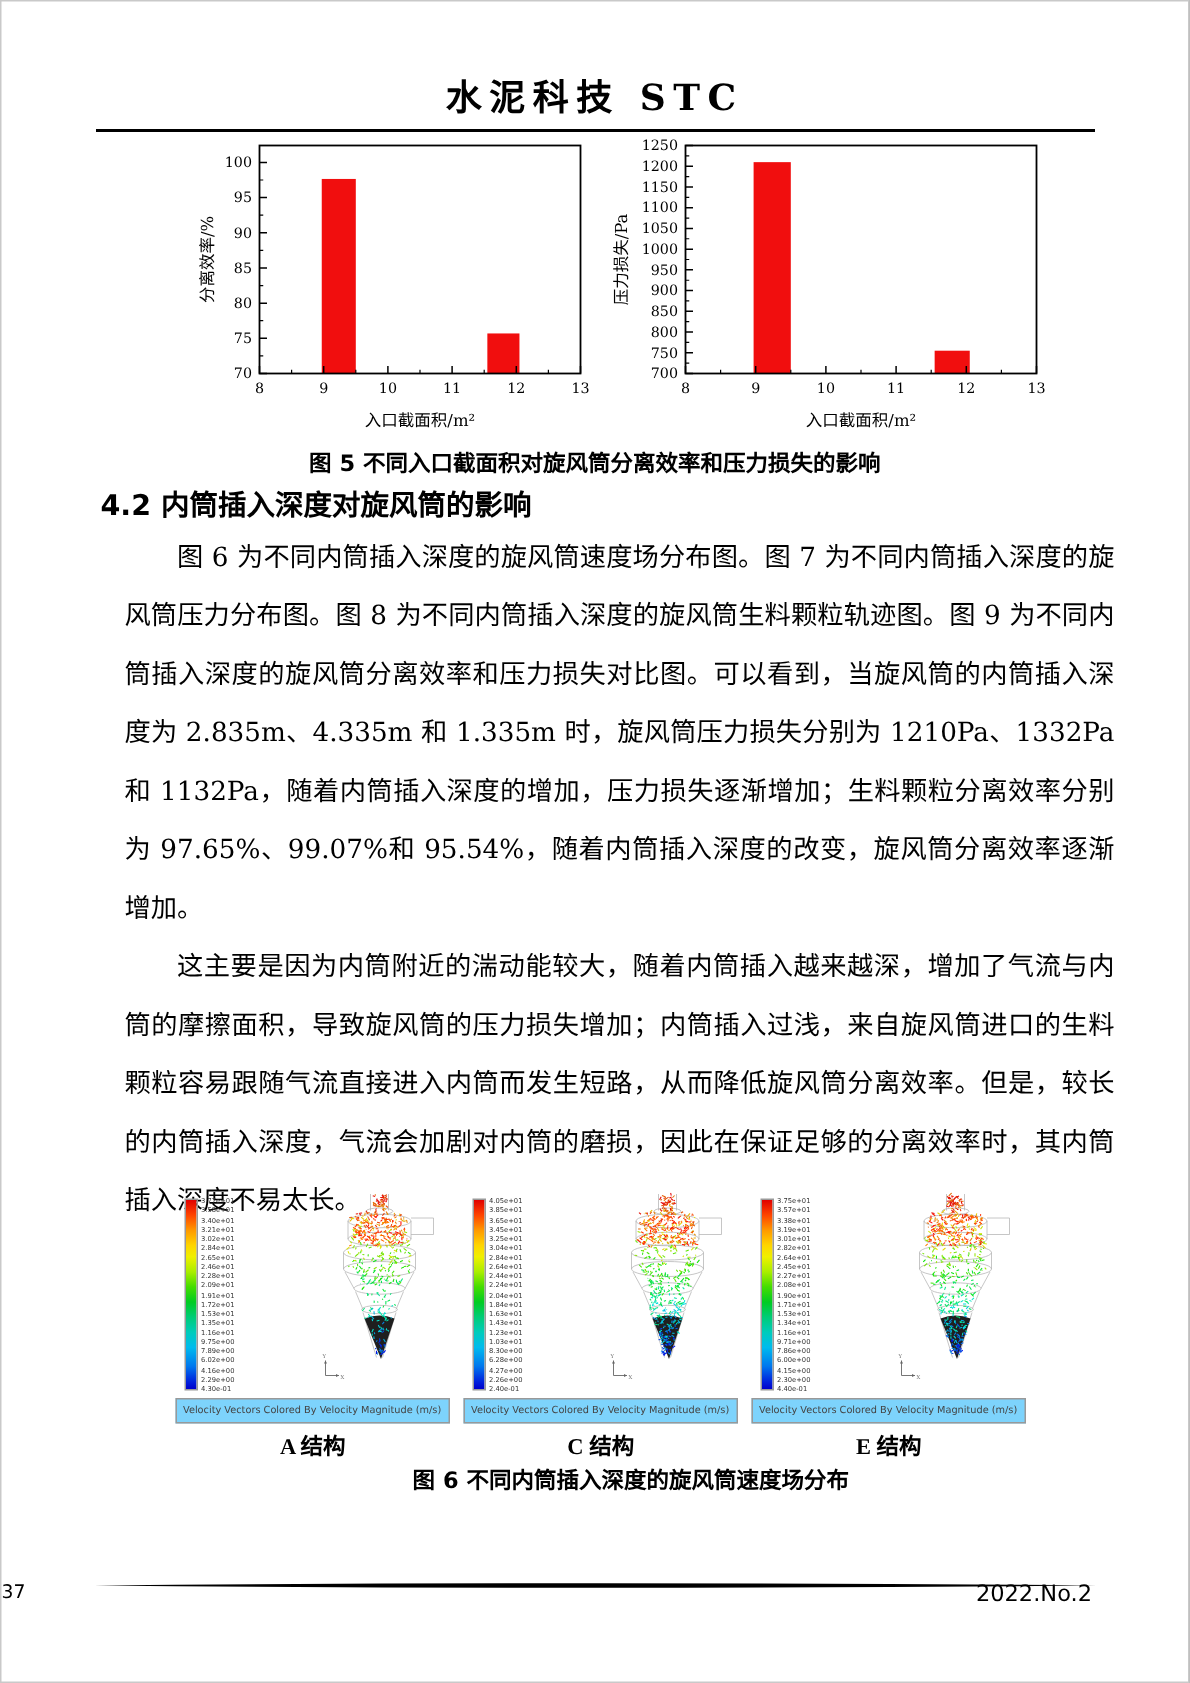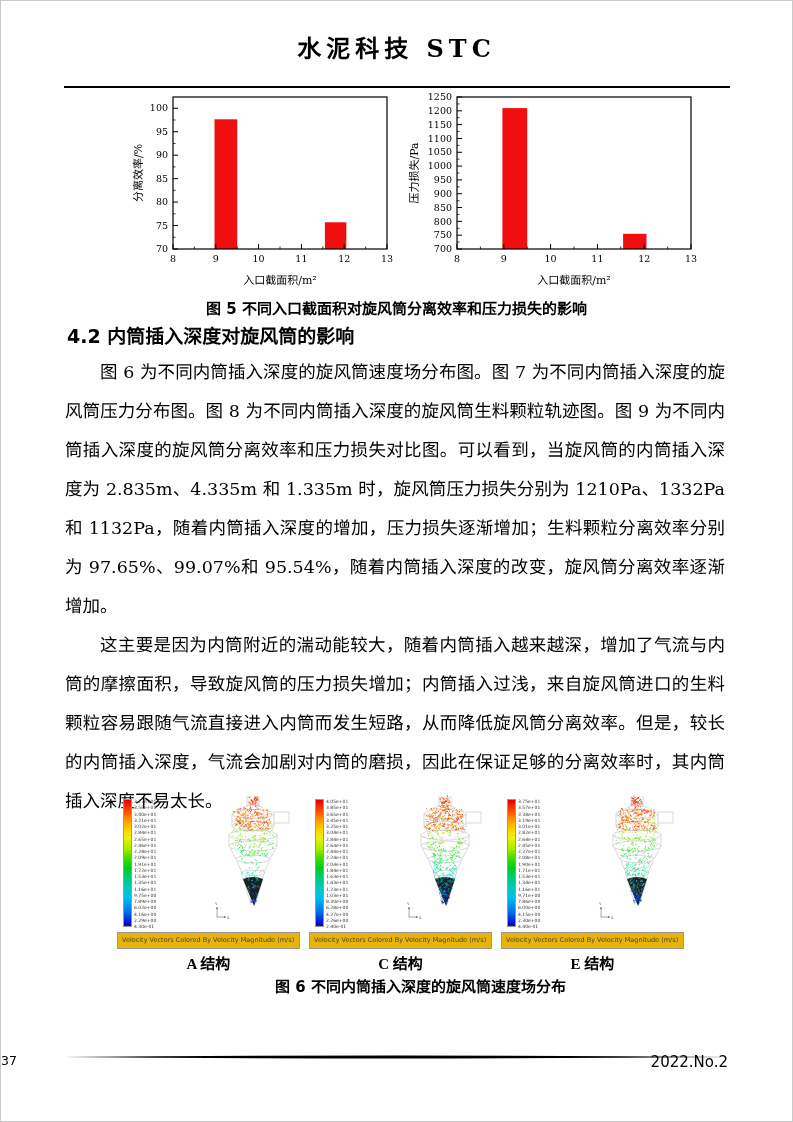--- a/index.html
+++ b/index.html
@@ -3,37 +3,37 @@
 <meta charset="utf-8">
 <style>
   * { margin:0; padding:0; box-sizing:border-box; }
   html,body { background:#888; }
   .page {
     position:relative; width:793px; height:1122px; margin:0 auto;
     background:#fff; border:1px solid #c9c9c9; overflow:hidden;
     font-family:"DejaVu Serif", serif; color:#000;
   }
   .journal-header {
-    position:absolute; top:28px; left:0; width:100%; text-align:center;
+    position:absolute; top:44px; left:0; width:100%; text-align:center;
     font-size:24px; font-weight:bold; letter-spacing:5px;
     font-family:"DejaVu Serif", serif;
   }
   .header-rule { position:absolute; top:85px; left:63px; width:666px; border-top:2.5px solid #000; }
   .charts-row { position:absolute; top:88px; left:130px; display:flex; gap:8px; }
   .chart svg text { font-family:"DejaVu Serif", serif; fill:#000; }
   .fig5-caption {
     position:absolute; top:296px; left:0; width:100%; text-align:center;
     font-size:15px; font-weight:bold; font-family:"DejaVu Sans", sans-serif;
   }
   .section-heading {
     position:absolute; top:320px; left:66px;
     font-size:19px; font-weight:bold; font-family:"DejaVu Sans", sans-serif;
   }
   .para {
-    position:absolute; left:64px; width:660px;
+    position:absolute; left:82px; width:660px;
     font-size:17.5px; line-height:39px; text-align:justify; text-indent:2em;
   }
   #para1 { top:352px; }
   #para2 { top:625px; }
   .fig6 { position:absolute; top:792px; left:116px; display:flex; gap:9px; }
   .panel { position:relative; width:183px; height:156px; }
   .cb-wrap { position:absolute; top:6px; left:6px; display:flex; }
   .cb-grad {
     width:9px; height:128px; border:0.5px solid #999;
     background:linear-gradient(180deg,#e00000 0%,#ff4400 8%,#ff9900 16%,#ffd500 24%,
@@ -41,21 +41,21 @@
       #00bbee 78%,#0077ee 88%,#0022dd 96%,#0000cc 100%);
   }
   .cb-labels { margin-left:2px; height:131px; display:flex; flex-direction:column; justify-content:space-between; }
   .cb-labels div {
     font-size:4.5px; line-height:6px; color:#333; white-space:nowrap;
     font-family:"DejaVu Sans", sans-serif;
   }
   .cyclone { position:absolute; top:2px; left:92px; }
   .panel-footer {
     position:absolute; bottom:0; left:0; width:100%; height:17px;
-    border:1px solid #999; background:#eab308;
+    border:1px solid #999; background:#7dd3fc;
     font-size:6.5px; line-height:15px; padding-left:4px; color:#444;
     font-family:"DejaVu Sans", sans-serif; white-space:nowrap; overflow:hidden;
   }
   .fig6-labels { position:absolute; top:951px; left:116px; display:flex; }
   .fig6-labels .plabel {
     width:183px; margin-right:9px; text-align:center;
     font-size:15px; font-weight:bold; font-family:Liberation Serif, serif;
   }
   .fig6-caption {
     position:absolute; top:974px; left:0; width:100%; text-align:center;

